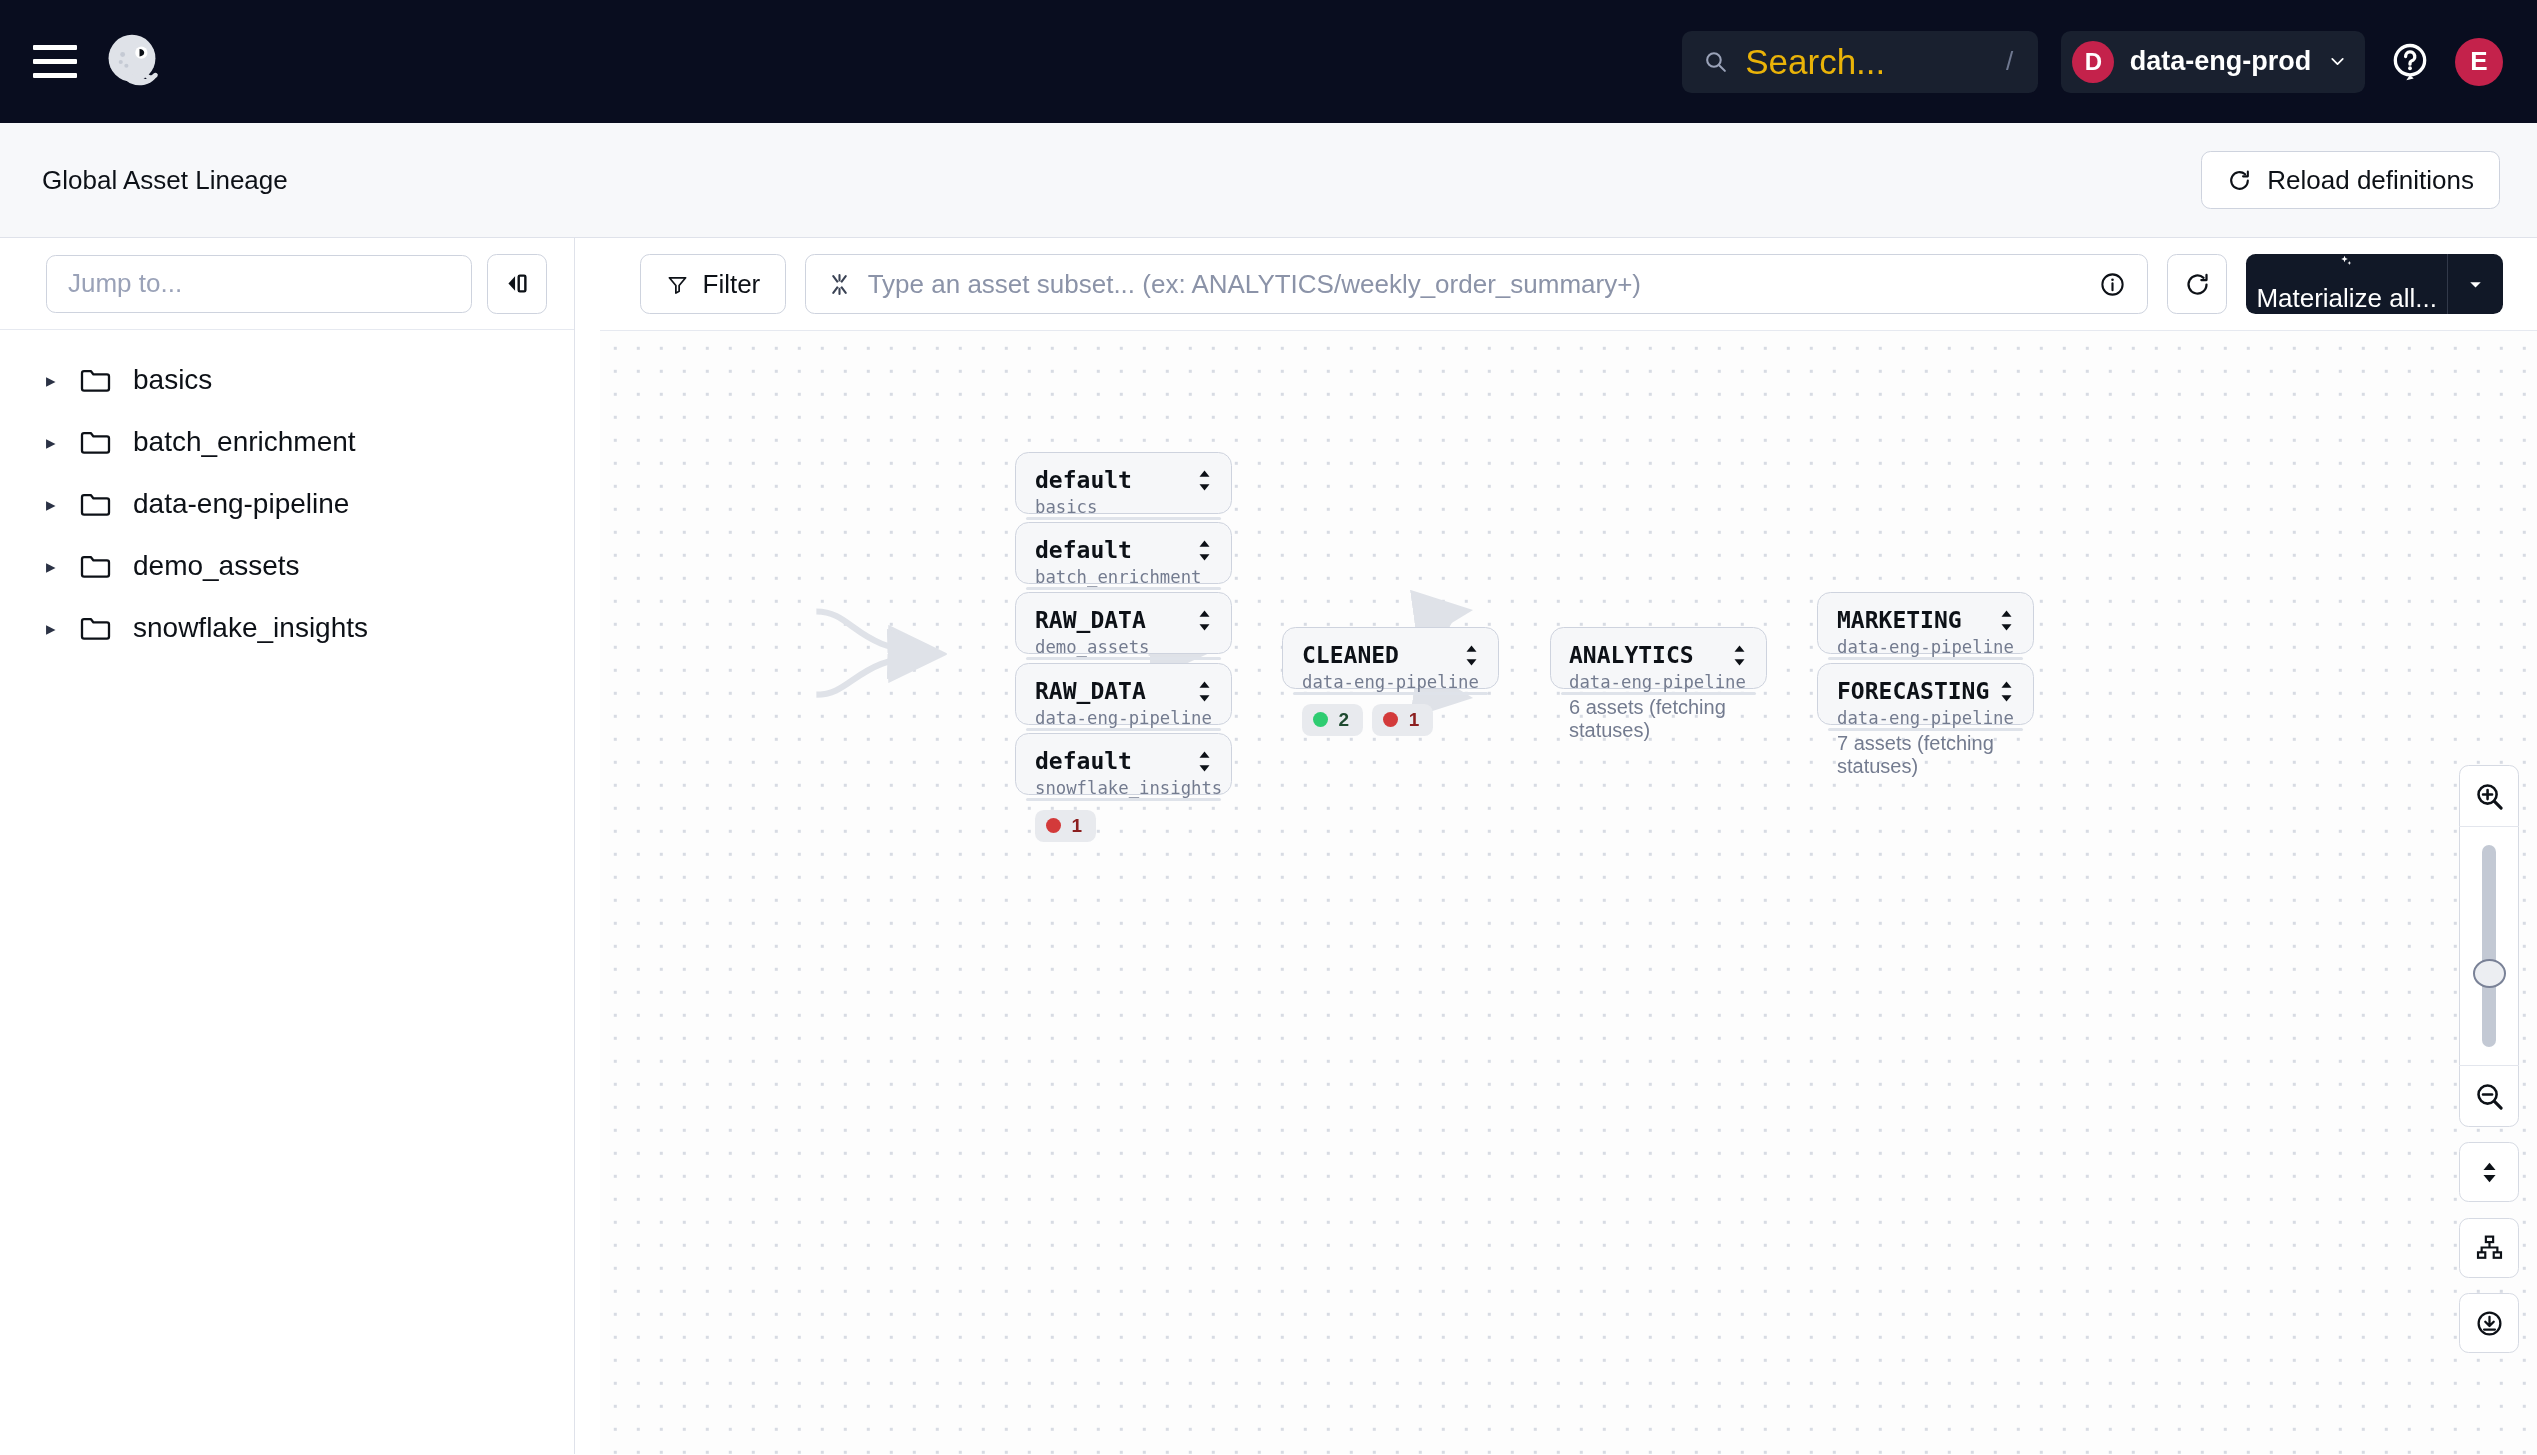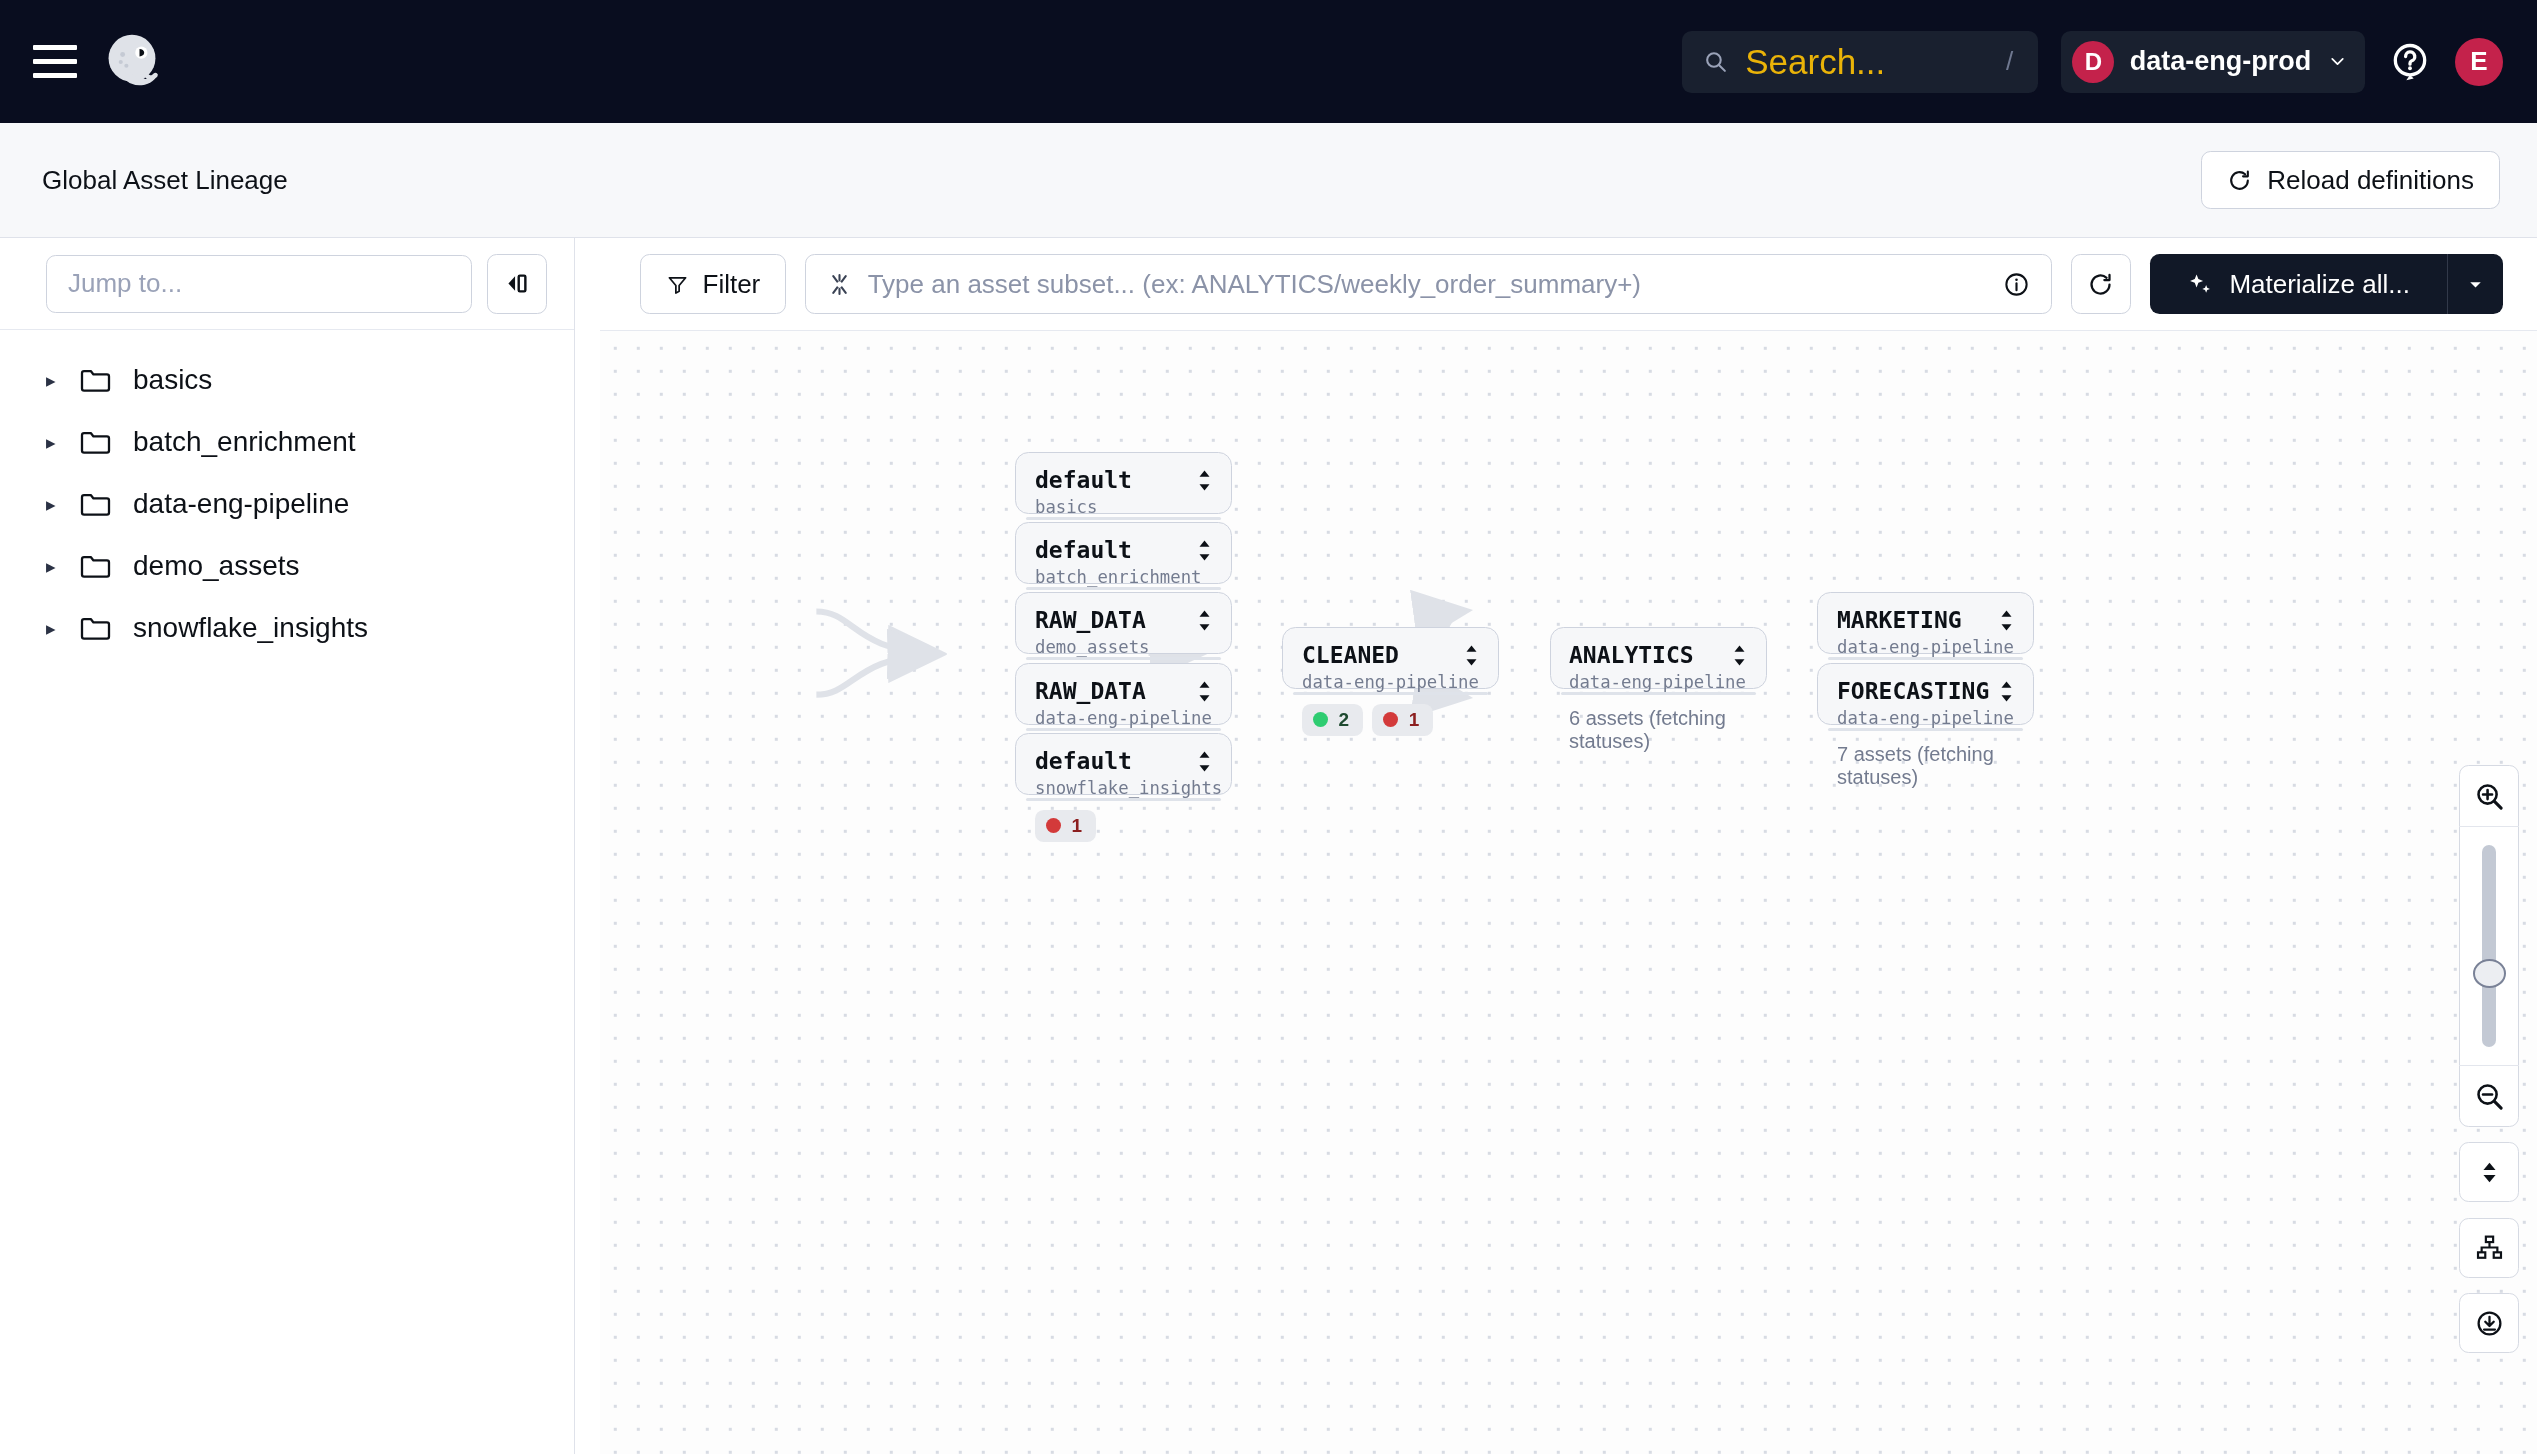--- a/index.html
+++ b/index.html
@@ -129,22 +129,22 @@
     overflow: hidden; text-overflow: ellipsis;
   }
   .icon-btn {
     width: 60px; height: 60px; border: 1px solid #ced3de; border-radius: 9.6px;
     background: #fff; display: flex; align-items: center; justify-content: center;
     cursor: pointer; flex: 0 0 60px;
   }
   .mat-group { display: flex; height: 60px; }
   .mat-btn {
     background: #111827; color: #fff; border-radius: 9.6px 0 0 9.6px;
-    display: flex; align-items: center; gap: 15.4px; padding: 0 37px;
-    font-size: 26px; cursor: pointer; white-space: nowrap;
+    display: flex; align-items: center; gap: 15.4px; padding: 0 10px;
+    font-size: 26px; cursor: pointer; white-space: nowrap; flex-direction: column;
   }
   .mat-caret {
     background: #111827; color: #fff; border-radius: 0 9.6px 9.6px 0;
     width: 56px; display: flex; align-items: center; justify-content: center;
     cursor: pointer; border-left: 1px solid #32394a;
   }
 
   .canvas {
     flex: 1; position: relative; overflow: hidden;
     background-color: #fdfdfd;
@@ -183,21 +183,21 @@
     display: flex; align-items: center; gap: 10.6px;
     background: #e8eaee; border-radius: 8.7px; padding: 4.8px 13.5px 4.8px 10.6px;
     font-size: 19px; font-weight: 600;
   }
   .dot { width: 15.4px; height: 15.4px; border-radius: 50%; display: inline-block; }
   .badge.ok .dot { background: #2ecc71; }
   .badge.ok { color: #1e4a30; }
   .badge.err .dot { background: #d33a3a; }
   .badge.err { color: #8c1f1f; }
   .node-status {
-    font-size: 20px; color: #737b8f; margin-top: 15px;
+    font-size: 20px; color: #737b8f; margin-top: 4px;
   }
 
   
   .zoom-panel {
     position: absolute; right: 19px; top: 434px;
     display: flex; flex-direction: column; gap: 15.4px; align-items: center; z-index: 6;
   }
   .zoom-stack {
     width: 60px; background: #fff; border: 1px solid #d6dae3; border-radius: 9.6px;
     display: flex; flex-direction: column; align-items: center;

